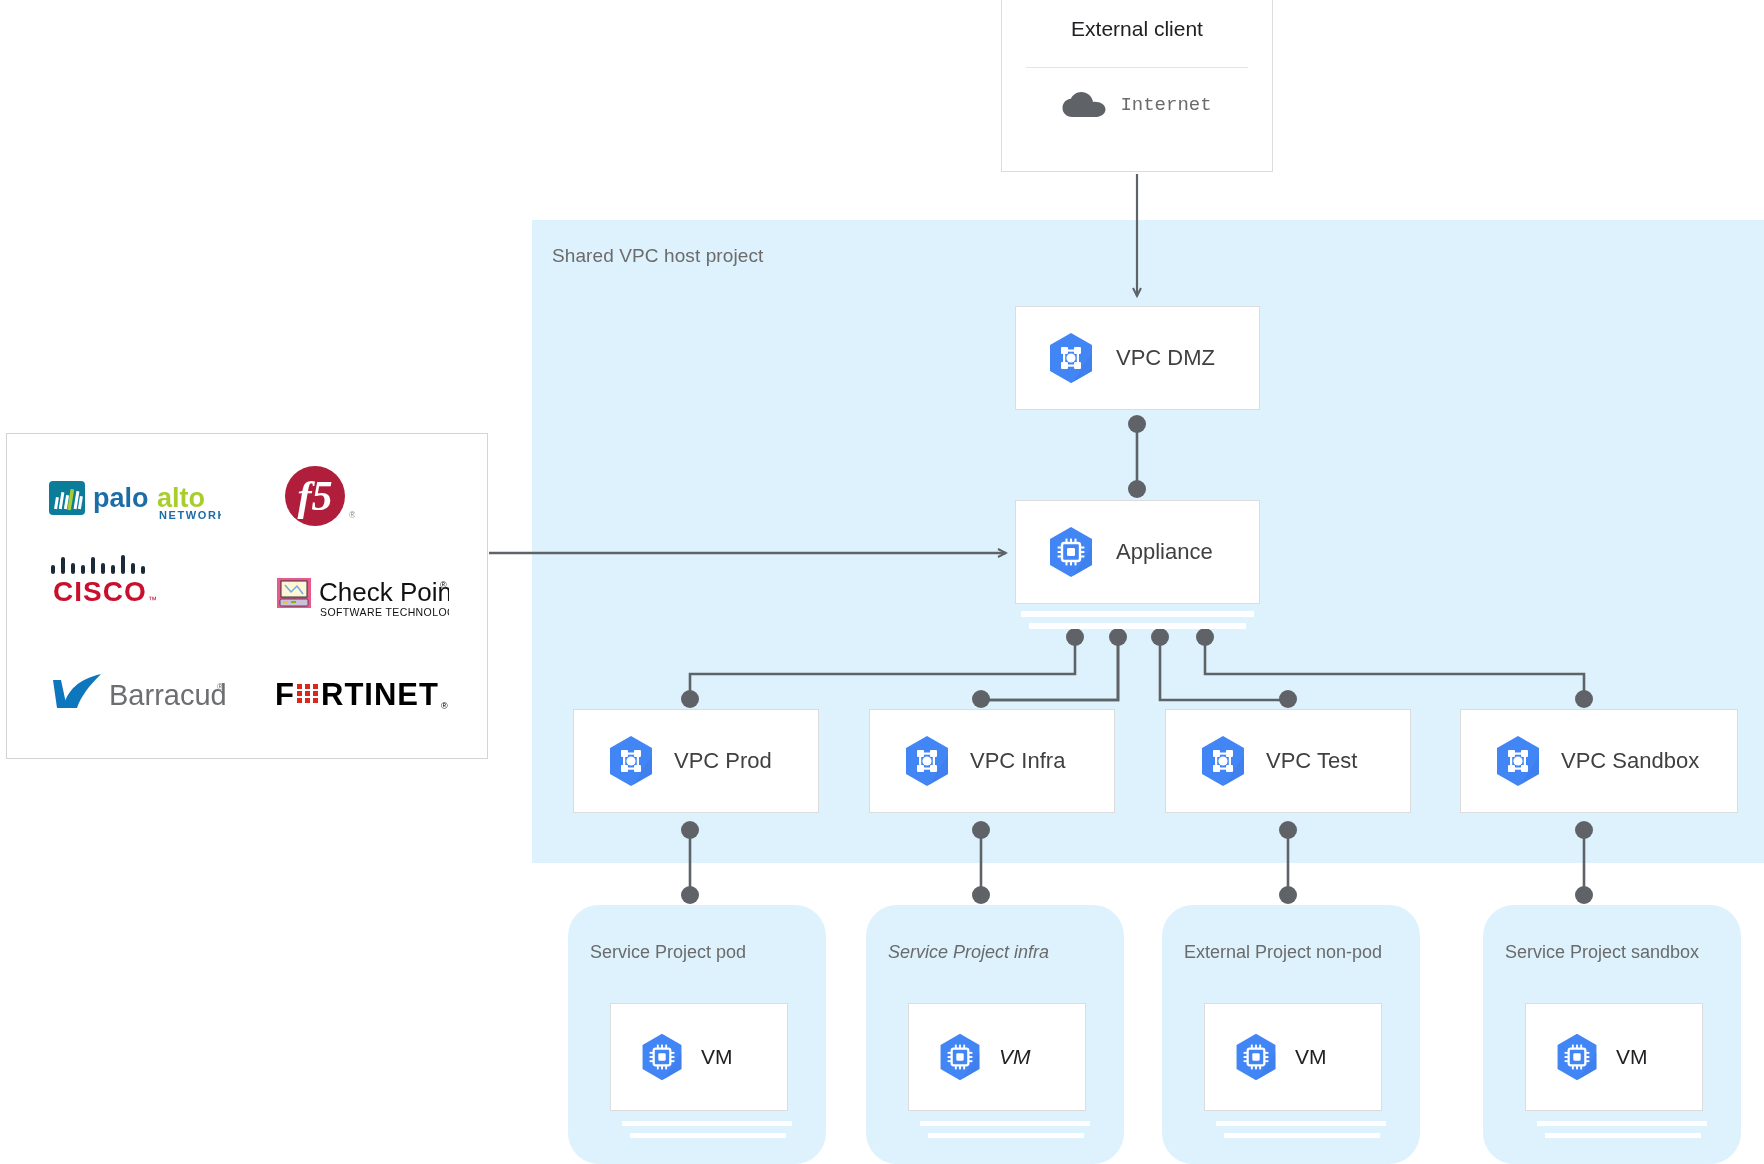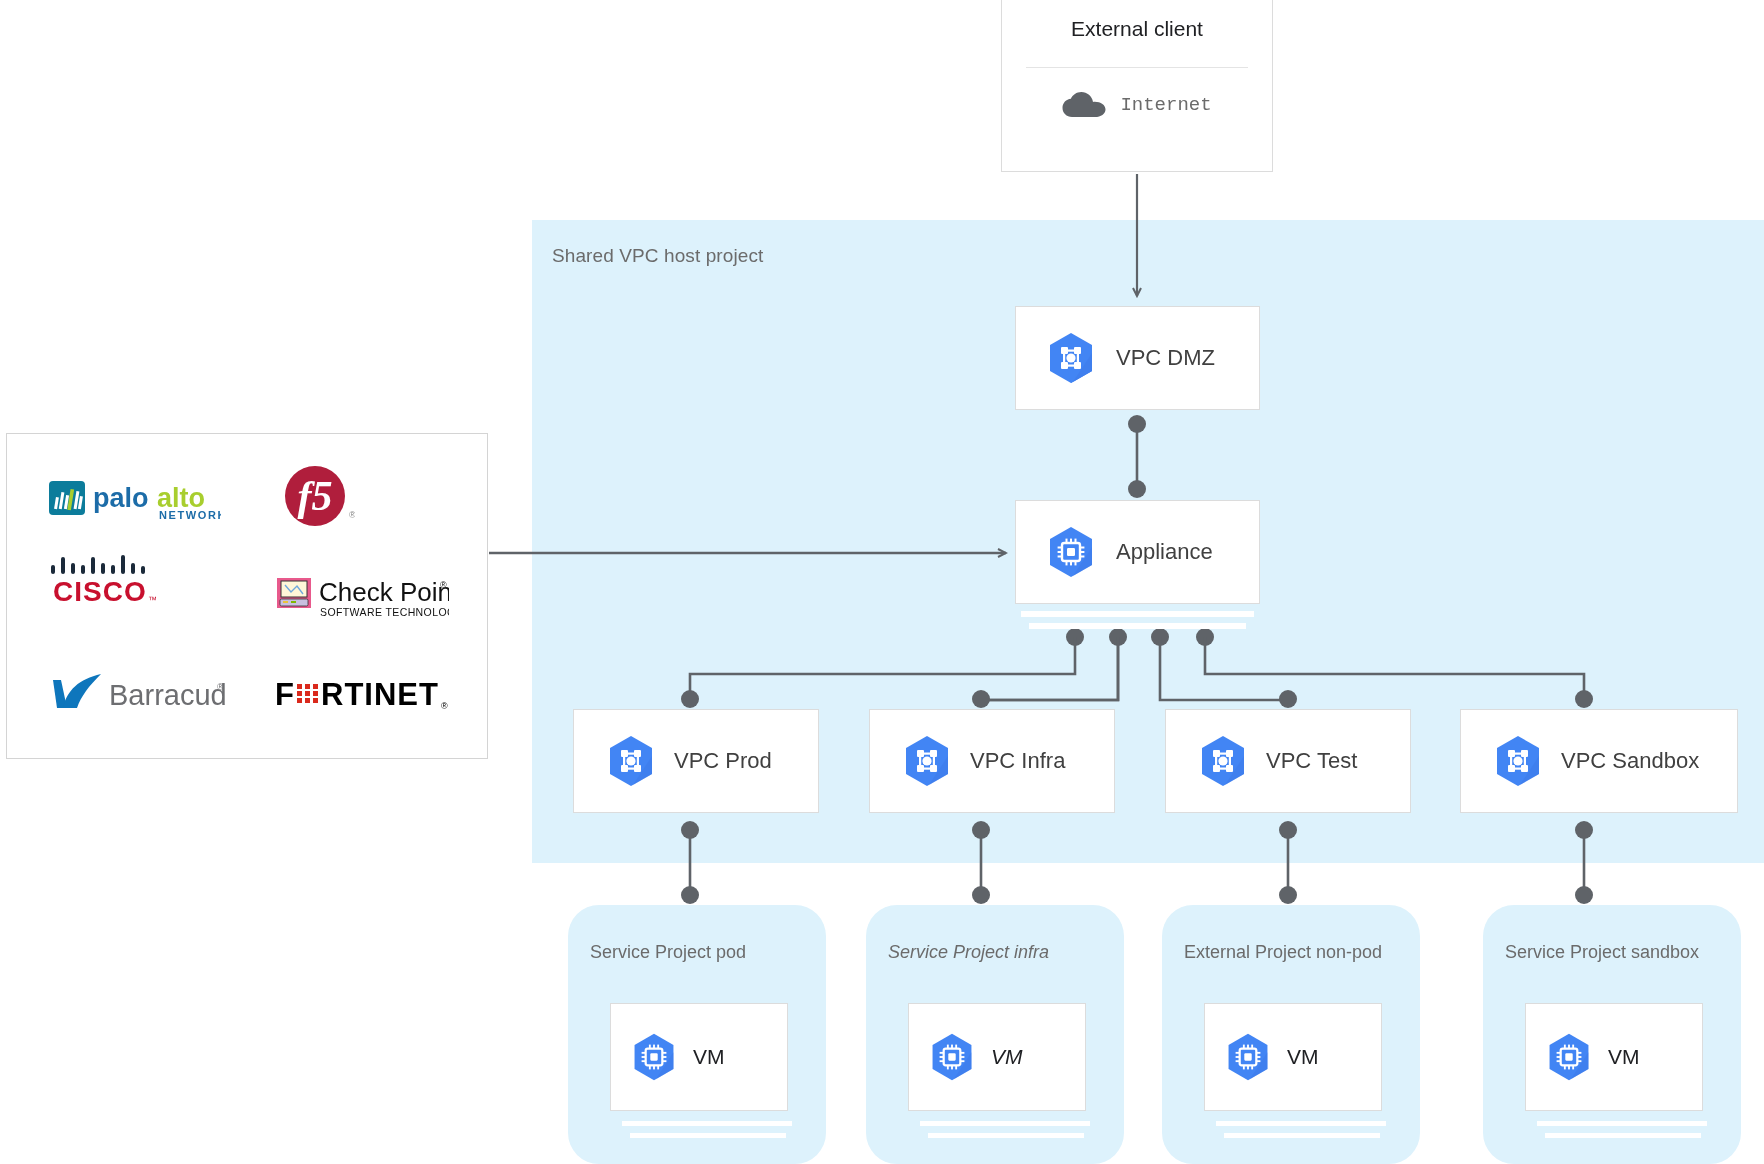--- a/index.html
+++ b/index.html
@@ -74,21 +74,21 @@
   #service-infra{left:866px;width:258px;font-style:italic;}
   #service-nonpod{left:1162px;width:258px;}
   #service-sandbox{left:1483px;width:258px;}
   .service-label{
     position:absolute;left:22px;top:37px;
     font-size:18px;color:#6b6b6b;white-space:nowrap;
   }
   .vm-box{
     position:absolute;left:42px;top:98px;width:178px;height:108px;
     background:#fff;border:1px solid #dcdcdc;box-sizing:border-box;
-    display:flex;align-items:center;padding-left:18px;gap:14px;
+    display:flex;align-items:center;padding-left:26px;gap:14px;
   }
   .vm-label{font-size:21px;color:#202124;}
   .stack-line{position:absolute;background:#ffffff;height:5px;}
   .sl1{left:54px;top:216px;width:170px;}
   .sl2{left:62px;top:228px;width:156px;}
 
   
   #appliance-stack-1{left:1021px;top:611px;width:233px;height:6px;background:#fff;}
   #appliance-stack-2{left:1029px;top:623px;width:217px;height:6px;background:#fff;}
 

